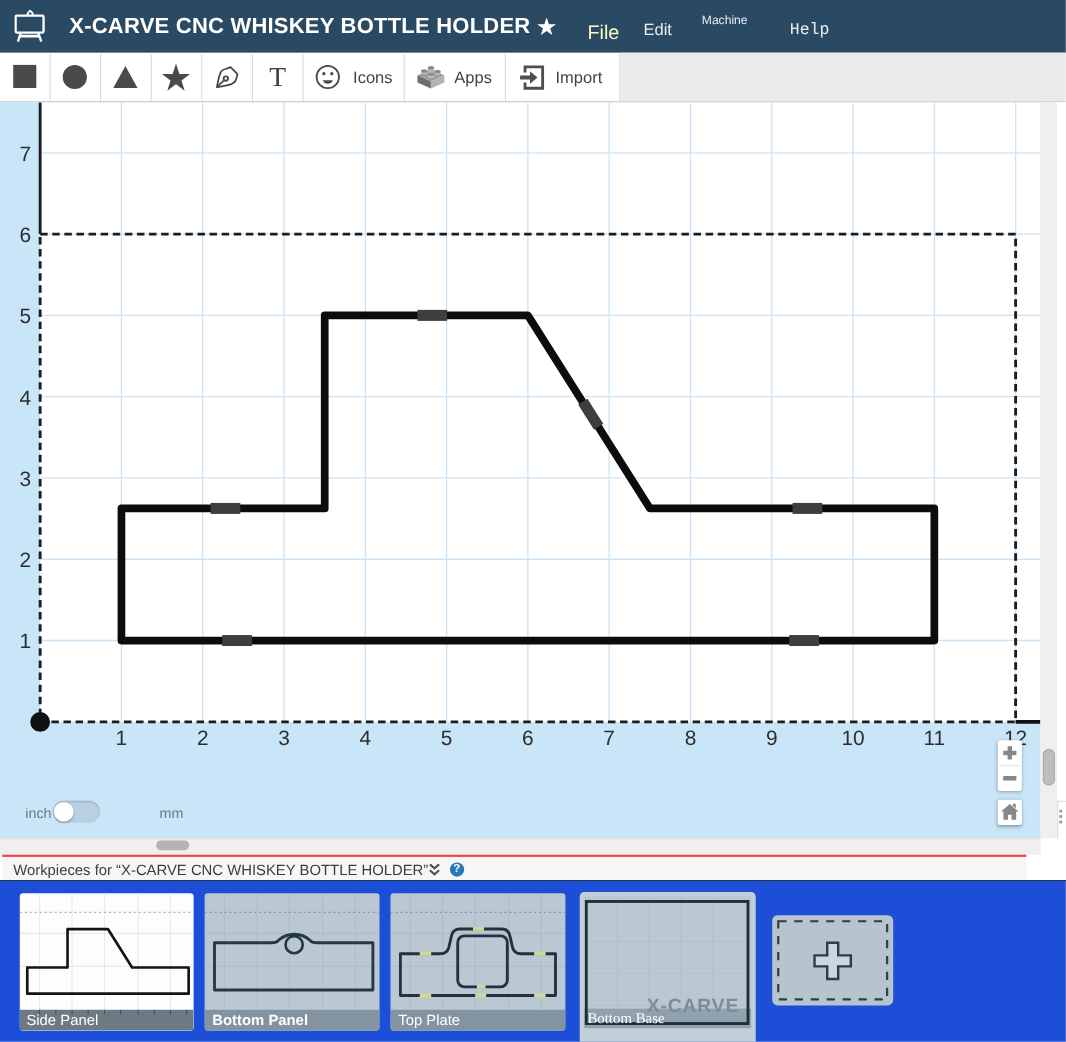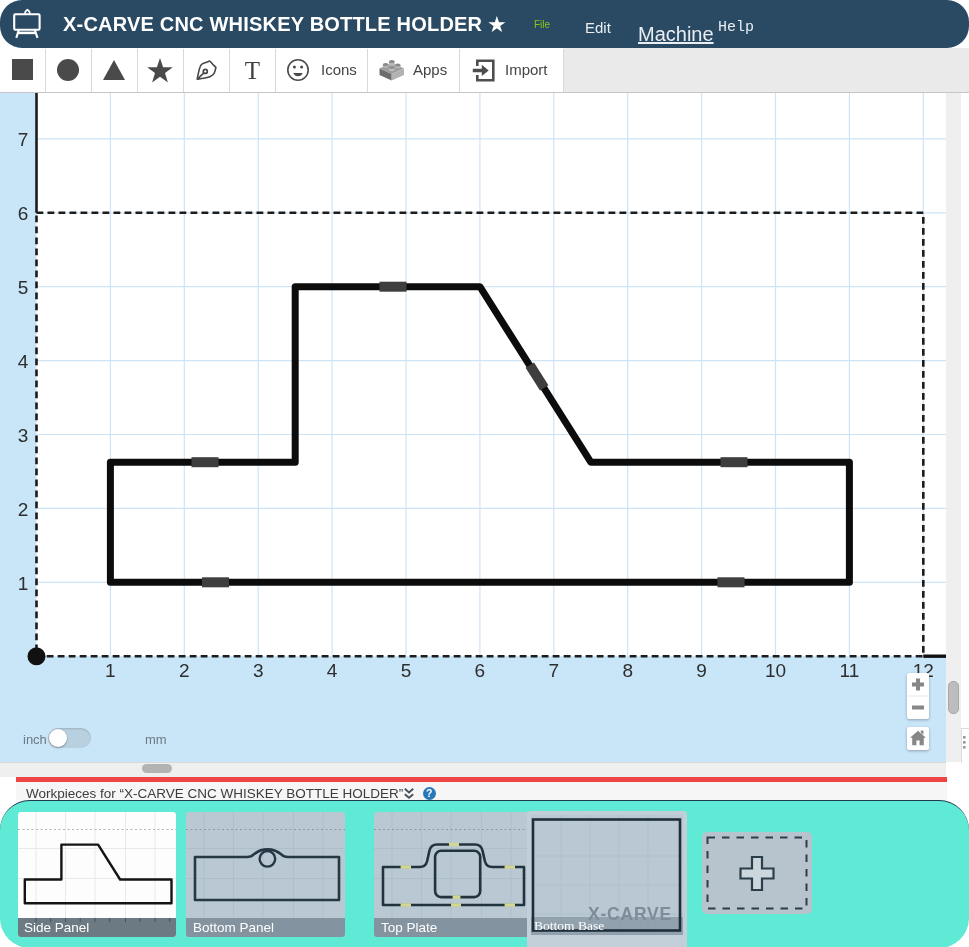--- a/index.html
+++ b/index.html
@@ -3,34 +3,34 @@
 <meta charset="utf-8">
 <style>
   html,body{margin:0;padding:0;}
   body{width:969px;height:947px;position:relative;overflow:hidden;
        font-family:"Liberation Sans",sans-serif;background:#fff;}
   .abs{position:absolute;}
 </style>
 </head>
 <body>
 
-<div class="abs" style="left:0;top:0;width:969px;height:48px;background:#2a4a63;border-radius:22px;">
+<div class="abs" style="left:0;top:0;width:969px;height:48px;background:#2a4a63;">
   <svg class="abs" style="left:13px;top:8px;" width="30" height="32" viewBox="0 0 30 32">
     <g stroke="#fff" fill="none">
       <path d="M12.2 6.2 L12.2 3.9 L14.4 1.7 L16.6 3.9 L16.6 6.2" stroke-width="1.7" stroke-linejoin="round"></path>
       <rect x="1.2" y="6.2" width="25.4" height="15.5" rx="1.2" stroke-width="2.1"></rect>
       <path d="M5.8 21.9 L3.3 29.9 M21.8 21.9 L24.5 29.9" stroke-width="2.1"></path>
       <path d="M4.9 24.9 L23 24.9" stroke-width="2.5"></path>
     </g>
   </svg>
   <div class="abs" style="left:63px;top:13px;font-size:20px;font-weight:bold;color:#fff;letter-spacing:0.2px;">X-CARVE CNC WHISKEY BOTTLE HOLDER</div>
   <div class="abs" style="left:487px;top:12px;font-size:22px;color:#fff;">★</div>
-  <div class="abs" style="left:534px;top:19px;font-size:10px;color:#84cc16;">File</div>
+  <div class="abs" style="left:534px;top:19px;font-size:18px;color:#fef9c3;">File</div>
   <div class="abs" style="left:585px;top:19px;font-size:15px;color:#e9eef2;">Edit</div>
-  <div class="abs" style="left:638px;top:23px;font-size:20px;color:#e9eef2;text-decoration:underline;">Machine</div>
+  <div class="abs" style="left:638px;top:13px;font-size:11px;color:#e9eef2;">Machine</div>
   <div class="abs" style="left:718px;top:19px;font-size:15px;color:#e9eef2;font-family:Liberation Mono, monospace;">Help</div>
 </div>
 
 <div class="abs" style="left:0;top:48px;width:969px;height:44px;background:#fff;border-bottom:1px solid #c6c6c6;">
   <div class="abs" style="left:564px;top:0;width:405px;height:44px;background:#eaeaea;"></div>
 
   <div class="abs" style="left:45px;top:1px;width:1px;height:43px;background:#d9d9d9;"></div>
   <div class="abs" style="left:91px;top:1px;width:1px;height:43px;background:#d9d9d9;"></div>
   <div class="abs" style="left:137px;top:1px;width:1px;height:43px;background:#d9d9d9;"></div>
   <div class="abs" style="left:183px;top:1px;width:1px;height:43px;background:#d9d9d9;"></div>
@@ -178,32 +178,32 @@
     <g fill="#9a9a9a">
       <rect x="1" y="0" width="2.6" height="2.6"></rect>
       <rect x="1" y="5" width="2.6" height="2.6"></rect>
       <rect x="1" y="10" width="2.6" height="2.6"></rect>
     </g>
   </svg>
 
 <div class="abs" style="left:0;top:762px;width:946px;height:15px;background:#efefef;border-top:1px solid #dadada;box-sizing:border-box;"></div>
 <div class="abs" style="left:142px;top:764px;width:30px;height:9px;background:#b3b3b3;border-radius:5px;"></div>
 
-<div class="abs" style="left:16px;top:777px;width:931px;height:23px;background:#f6f6f6;border-top:5px solid #ef4444;">
+<div class="abs" style="left:2px;top:777px;width:931px;height:23px;background:#f6f6f6;border-top:2px solid #ef4444;">
   <div class="abs" style="left:10px;top:4px;font-size:13.5px;color:#3c3c3c;">Workpieces for “X-CARVE CNC WHISKEY BOTTLE HOLDER”</div>
   <svg class="abs" style="left:388px;top:6px;" width="11" height="12" viewBox="0 0 11 12">
     <g fill="none" stroke="#47525b" stroke-width="1.9">
       <path d="M0.8 0.8 L5.0 4.4 L9.2 0.8"></path>
       <path d="M0.8 6.2 L5.0 9.8 L9.2 6.2"></path>
     </g>
   </svg>
   <div class="abs" style="left:406.5px;top:4.5px;width:13.5px;height:13.5px;border-radius:50%;background:#2878b8;color:#fff;font-size:10.5px;font-weight:bold;text-align:center;line-height:13.5px;">?</div>
 </div>
 
-<div class="abs" style="left:0;top:800px;width:969px;height:147px;background:#5eead4;border-top:1px solid #1d3a50;border-radius:30px;">
+<div class="abs" style="left:0;top:800px;width:969px;height:147px;background:#1d4ed8;border-top:1px solid #1d3a50;">
 
   <div class="abs" style="left:18px;top:11px;width:158px;height:125px;background:#fdfdfd;border-radius:3px;overflow:hidden;">
     <svg width="158" height="125" viewBox="0 0 158 125">
       <g stroke="#e9e9e9" stroke-width="1">
         <line x1="18" y1="0" x2="18" y2="106"></line>
           <line x1="47.5" y1="0" x2="47.5" y2="106"></line>
         <line x1="77" y1="0" x2="77" y2="106"></line>
           <line x1="107.5" y1="0" x2="107.5" y2="106"></line>
         <line x1="137" y1="0" x2="137" y2="106"></line>
         <line x1="0" y1="36.5" x2="158" y2="36.5"></line>
@@ -221,40 +221,40 @@
           <line x1="91.7" y1="106" x2="91.7" y2="110"></line>
         <line x1="107.5" y1="106" x2="107.5" y2="110"></line>
           <line x1="122.2" y1="106" x2="122.2" y2="110"></line>
         <line x1="137" y1="106" x2="137" y2="110"></line>
           <line x1="151.7" y1="106" x2="151.7" y2="110"></line>
       </g>
       <text x="6" y="120" font-size="13.5" fill="#fff">Side Panel</text>
     </svg>
   </div>
 
-  <div class="abs" style="left:186px;top:11px;width:159px;height:125px;background:#b9c8d3;border-radius:3px;overflow:hidden;">
+  <div class="abs" style="left:186px;top:11px;width:159px;height:125px;background:#b9c8d3;border-radius:3px;overflow:hidden;font-weight:bold;">
     <svg width="159" height="125" viewBox="0 0 159 125">
       <g stroke="#aebfca" stroke-width="1">
         <line x1="18" y1="0" x2="18" y2="106"></line>
           <line x1="47.5" y1="0" x2="47.5" y2="106"></line>
         <line x1="77" y1="0" x2="77" y2="106"></line>
           <line x1="107.5" y1="0" x2="107.5" y2="106"></line>
         <line x1="137" y1="0" x2="137" y2="106"></line>
         <line x1="0" y1="36.5" x2="159" y2="36.5"></line>
           <line x1="0" y1="66.5" x2="159" y2="66.5"></line>
       </g>
       <line x1="0" y1="17.5" x2="159" y2="17.5" stroke="#8a9aa6" stroke-width="1.2" stroke-dasharray="2 2.5"></line>
       <path d="M9 88 L9 45 L61 45 Q65.5 45 67.2 42.8 A 21.5 21.5 0 0 1 95.8 42.8 Q97.5 45 102 45 L153 45 L153 88 Z" fill="none" stroke="#253843" stroke-width="2.6" stroke-linejoin="round"></path>
       <circle cx="81.4" cy="46.8" r="7.8" fill="none" stroke="#253843" stroke-width="2.4"></circle>
       <rect x="0" y="106" width="159" height="19" fill="#71828e" opacity="0.75"></rect>
       <text x="7" y="120" font-size="13.5" fill="#fff">Bottom Panel</text>
     </svg>
   </div>
 
-  <div class="abs" style="left:355px;top:11px;width:159px;height:125px;background:#b9c8d3;border-radius:3px;overflow:hidden;margin-left:19px;">
+  <div class="abs" style="left:355px;top:11px;width:159px;height:125px;background:#b9c8d3;border-radius:3px;overflow:hidden;">
     <svg width="159" height="125" viewBox="0 0 159 125">
       <g stroke="#aebfca" stroke-width="1">
         <line x1="18" y1="0" x2="18" y2="106"></line>
           <line x1="47.5" y1="0" x2="47.5" y2="106"></line>
         <line x1="77" y1="0" x2="77" y2="106"></line>
           <line x1="107.5" y1="0" x2="107.5" y2="106"></line>
         <line x1="137" y1="0" x2="137" y2="106"></line>
         <line x1="0" y1="36.5" x2="159" y2="36.5"></line>
           <line x1="0" y1="66.5" x2="159" y2="66.5"></line>
       </g>

